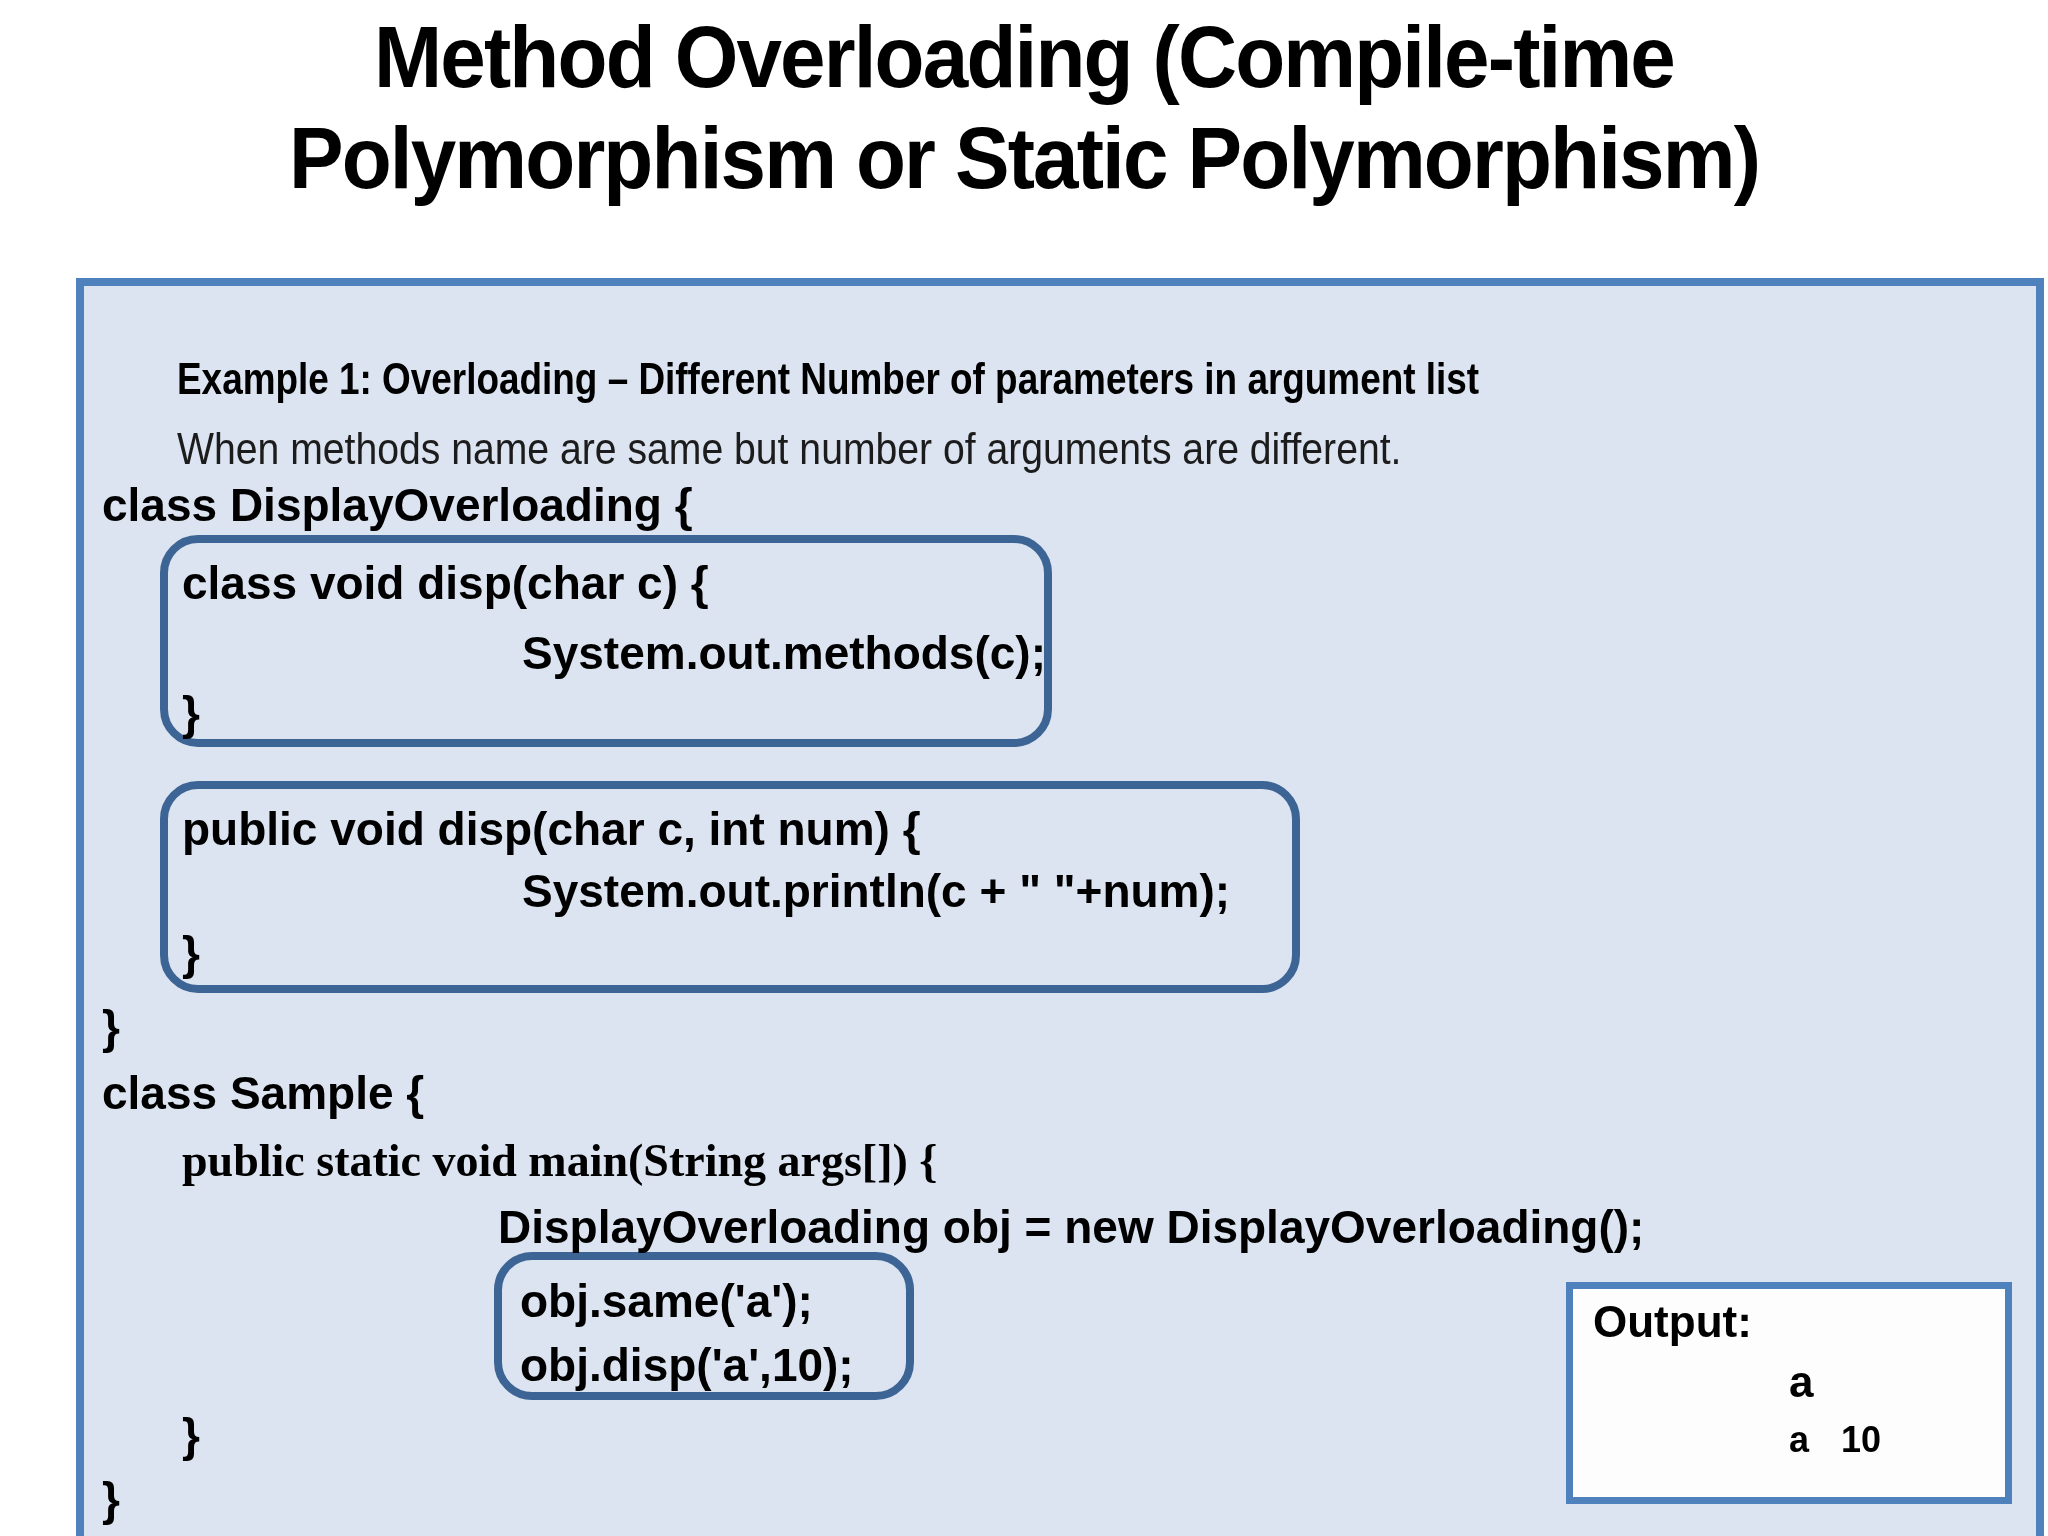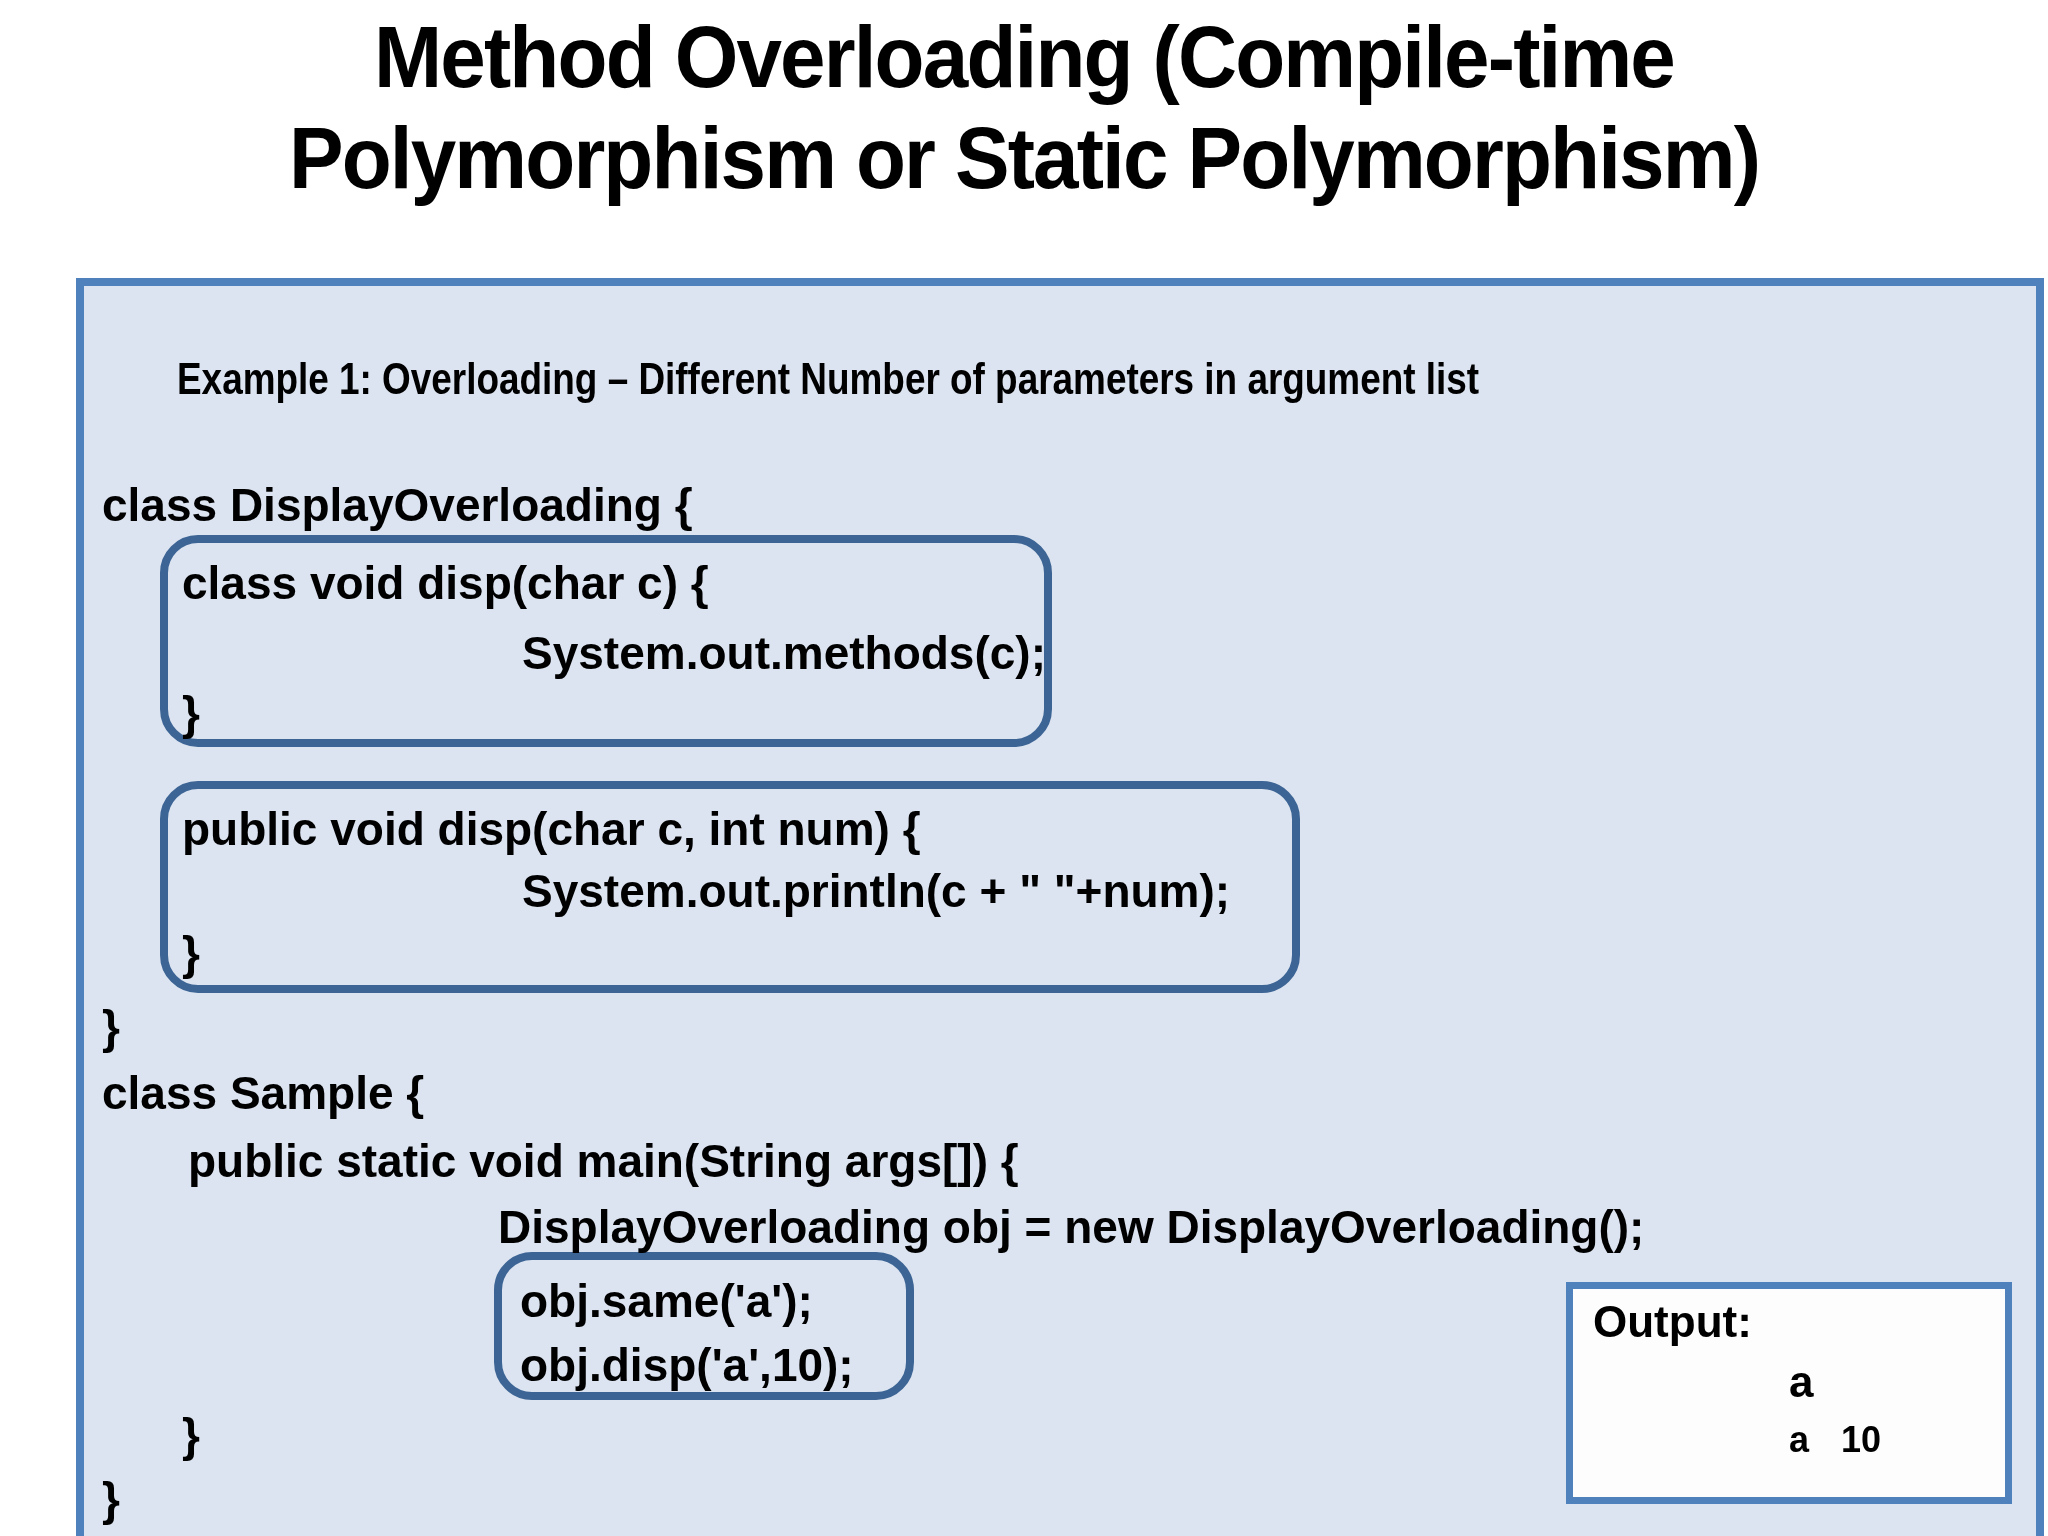--- a/index.html
+++ b/index.html
@@ -84,35 +84,38 @@
   <div>Method Overloading (Compile-time</div>
   <div>Polymorphism or Static Polymorphism)</div>
 </div>
 
 <div class="panel">
   <div class="panel-inner">
 
     <div class="line heading-line" style="left:18px; top:12px;">
       <span class="squeeze">Example 1: Overloading – Different Number of parameters in argument list</span>
     </div>
+    <div class="line sub-line" style="left:18px; top:82px;">
+      <span class="squeeze">When methods name are same but number of arguments are different.</span>
+    </div>
 
     <div class="hl-box" style="left:76px; top:249px; width:892px; height:212px;"></div>
     <div class="hl-box" style="left:76px; top:495px; width:1140px; height:212px;"></div>
     <div class="hl-box" style="left:410px; top:966px; width:420px; height:148px;"></div>
 
     <div class="line" style="left:18px;  top:192px;">class DisplayOverloading {</div>
     <div class="line" style="left:98px;  top:270px;">class void disp(char c) {</div>
     <div class="line" style="left:438px; top:340px;">System.out.methods(c);</div>
     <div class="line" style="left:98px;  top:400px;">}</div>
     <div class="line" style="left:98px;  top:516px;">public void disp(char c, int num) {</div>
     <div class="line" style="left:438px; top:578px;">System.out.println(c + " "+num);</div>
     <div class="line" style="left:98px;  top:640px;">}</div>
     <div class="line" style="left:18px;  top:714px;">}</div>
     <div class="line" style="left:18px;  top:780px;">class Sample {</div>
-    <div class="line" style="left:104px;  top:848px;">public static void main(String args[]) {</div>
+    <div class="line" style="left:98px;  top:848px;font-family:Liberation Serif, serif;">public static void main(String args[]) {</div>
     <div class="line" style="left:414px; top:914px;">DisplayOverloading obj = new DisplayOverloading();</div>
     <div class="line" style="left:436px; top:988px;">obj.same('a');</div>
     <div class="line" style="left:436px; top:1052px;">obj.disp('a',10);</div>
     <div class="line" style="left:98px;  top:1122px;">}</div>
     <div class="line" style="left:18px;  top:1186px;">}</div>
 
     <div class="output-box">
       <div class="olabel">Output:</div>
       <div class="oline1">a</div>
       <div class="oline2"><span>a</span><span class="onum">10</span></div>

